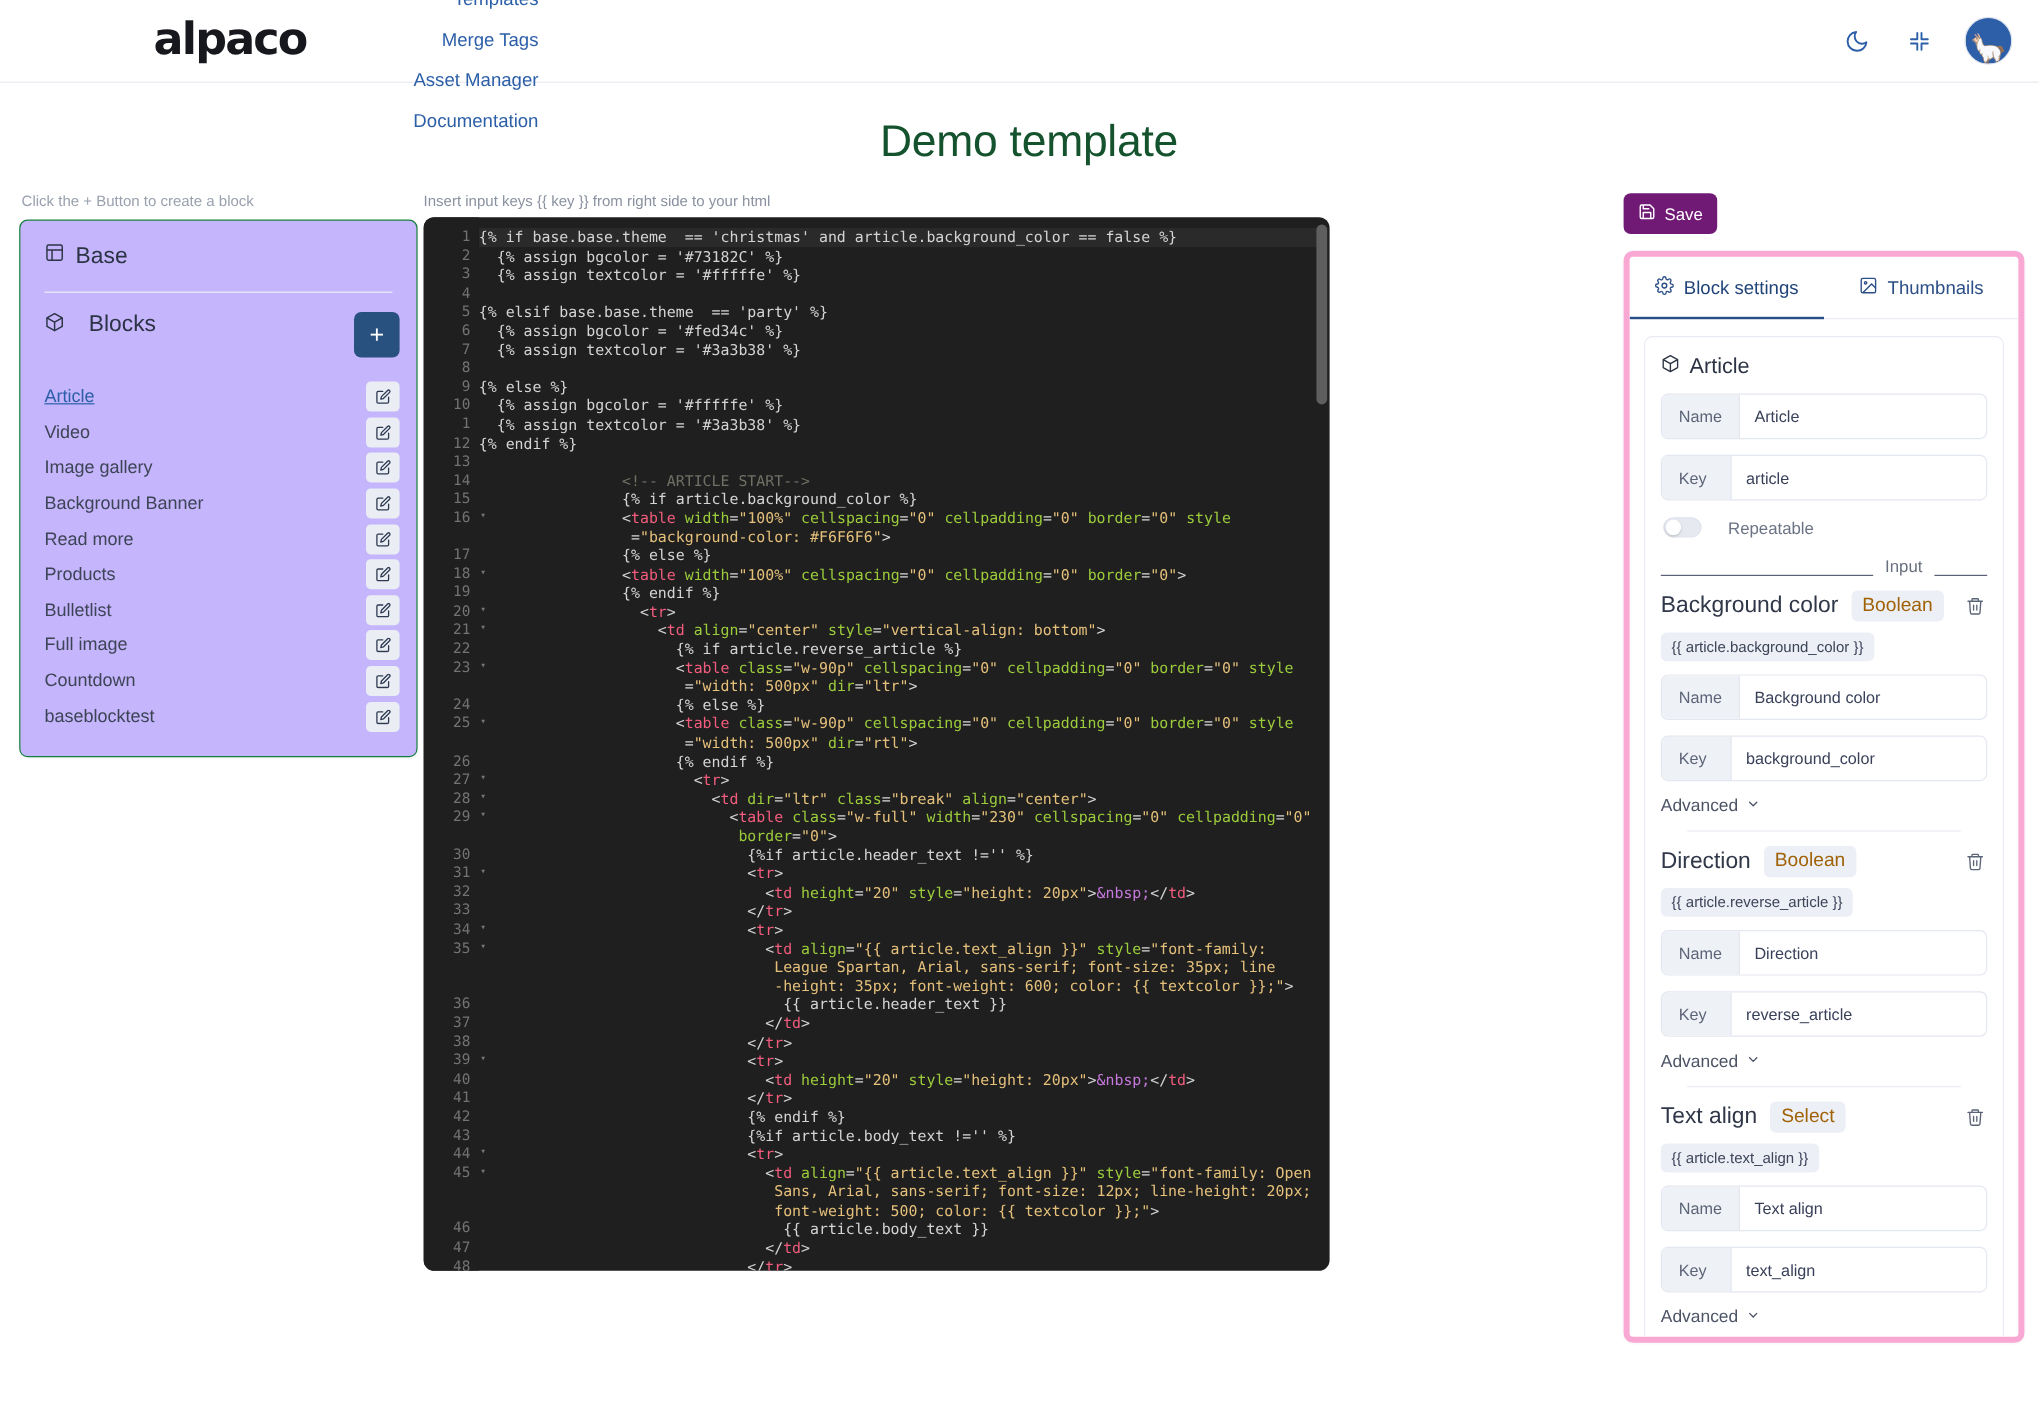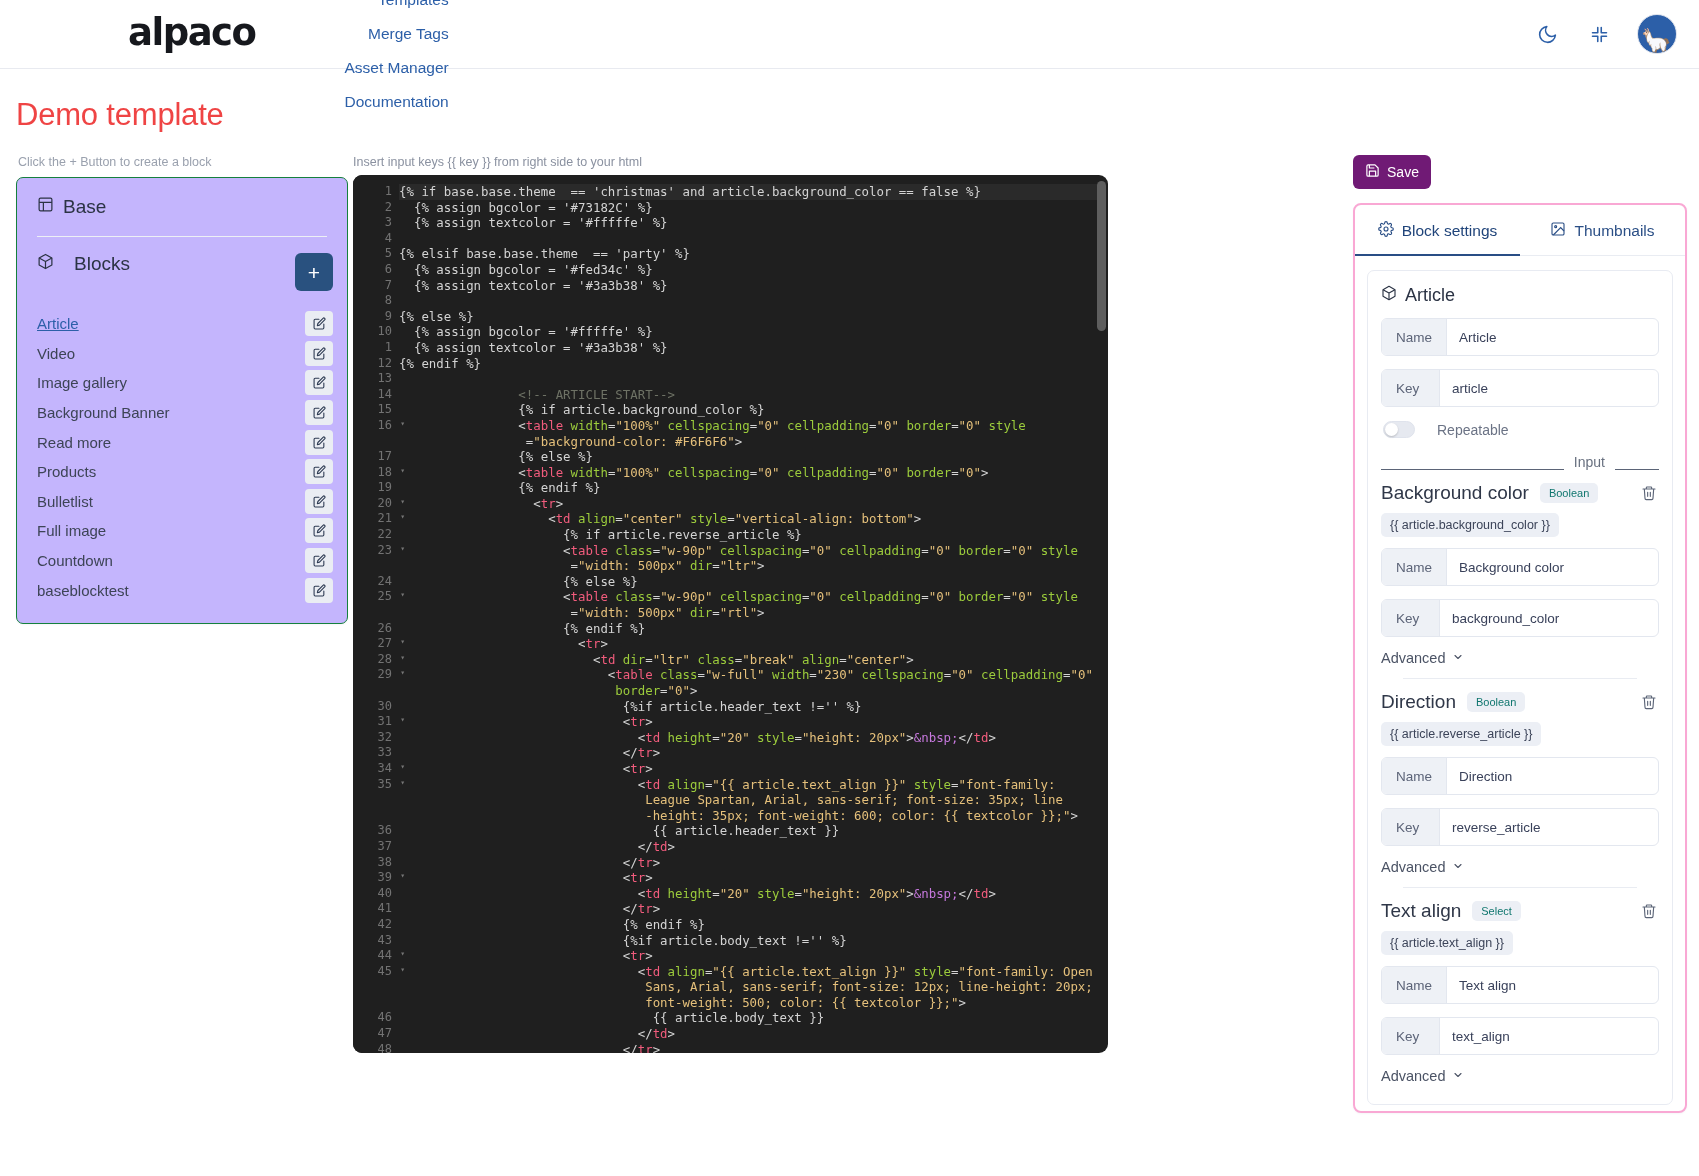--- a/index.html
+++ b/index.html
@@ -43,25 +43,26 @@
     width: 40px; height: 40px; border-radius: 50%;
     background: radial-gradient(circle at 40% 35%, #2c5fa8 0%, #2c5fa8 100%);
     position: relative; overflow: hidden;
     display: flex; align-items: flex-end; justify-content: center;
     border: 1px solid #dde2ec;
   }
   .avatar .llama { font-size: 26px; line-height: 1; position: relative; top: 2px; }
 
   
   .page-title {
-    font-size: 31px;
-    color: #ef4444;
+    font-size: 37px;
+    color: #14532d;
     padding: 28px 0 0 16px;
     font-weight: 400;
     letter-spacing: -0.2px;
+    text-align: center;
   }
 
   
   .main {
     display: flex;
     align-items: flex-start;
     padding: 0;
     height: 1176px;
   }
 
@@ -179,21 +180,21 @@
     background: #701a75;
     color: #fff;
     border: none; border-radius: 6px;
     height: 34px; width: 78px;
     display: flex; align-items: center; justify-content: center; gap: 7px;
     font-size: 14px; cursor: pointer;
     margin-bottom: 14px;
   }
   .panel {
     background: #fff;
-    border: 2px solid #f9a8d4;
+    border: 5px solid #f9a8d4;
     border-radius: 8px;
     box-shadow: 0 1px 2px rgba(30,40,70,.04);
     height: 910px;
     overflow: hidden;
   }
   .tabs { display: flex; border-bottom: 1px solid #e9ecf2; }
   .tab {
     flex: 1; text-align: center;
     padding: 16px 0 13px;
     font-size: 15.5px; color: #2b4f86;
@@ -261,22 +262,22 @@
   .input-sep .line { flex: 1; height: 1px; background: #5b6477; }
   .input-sep .line.short { flex: 0 0 44px; }
   .input-sep .txt { font-size: 14px; color: #68707f; }
 
   .input-head {
     display: flex; align-items: center; gap: 11px;
     margin: 12px 0 9px;
   }
   .input-head .t { font-size: 19px; color: #2f3748; }
   .chip {
-    background: #eceff5; color: #0f766e;
-    font-size: 11px; border-radius: 5px;
+    background: #eceff5; color: #a16207;
+    font-size: 16px; border-radius: 5px;
     padding: 4px 9px;
   }
   .trash-btn {
     margin-left: auto; background: none; border: none; cursor: pointer;
     display: flex; align-items: center; padding: 2px;
   }
   .keychip {
     display: inline-block;
     background: #eceff5; color: #3c4459;
     font-size: 12.5px; border-radius: 5px;

